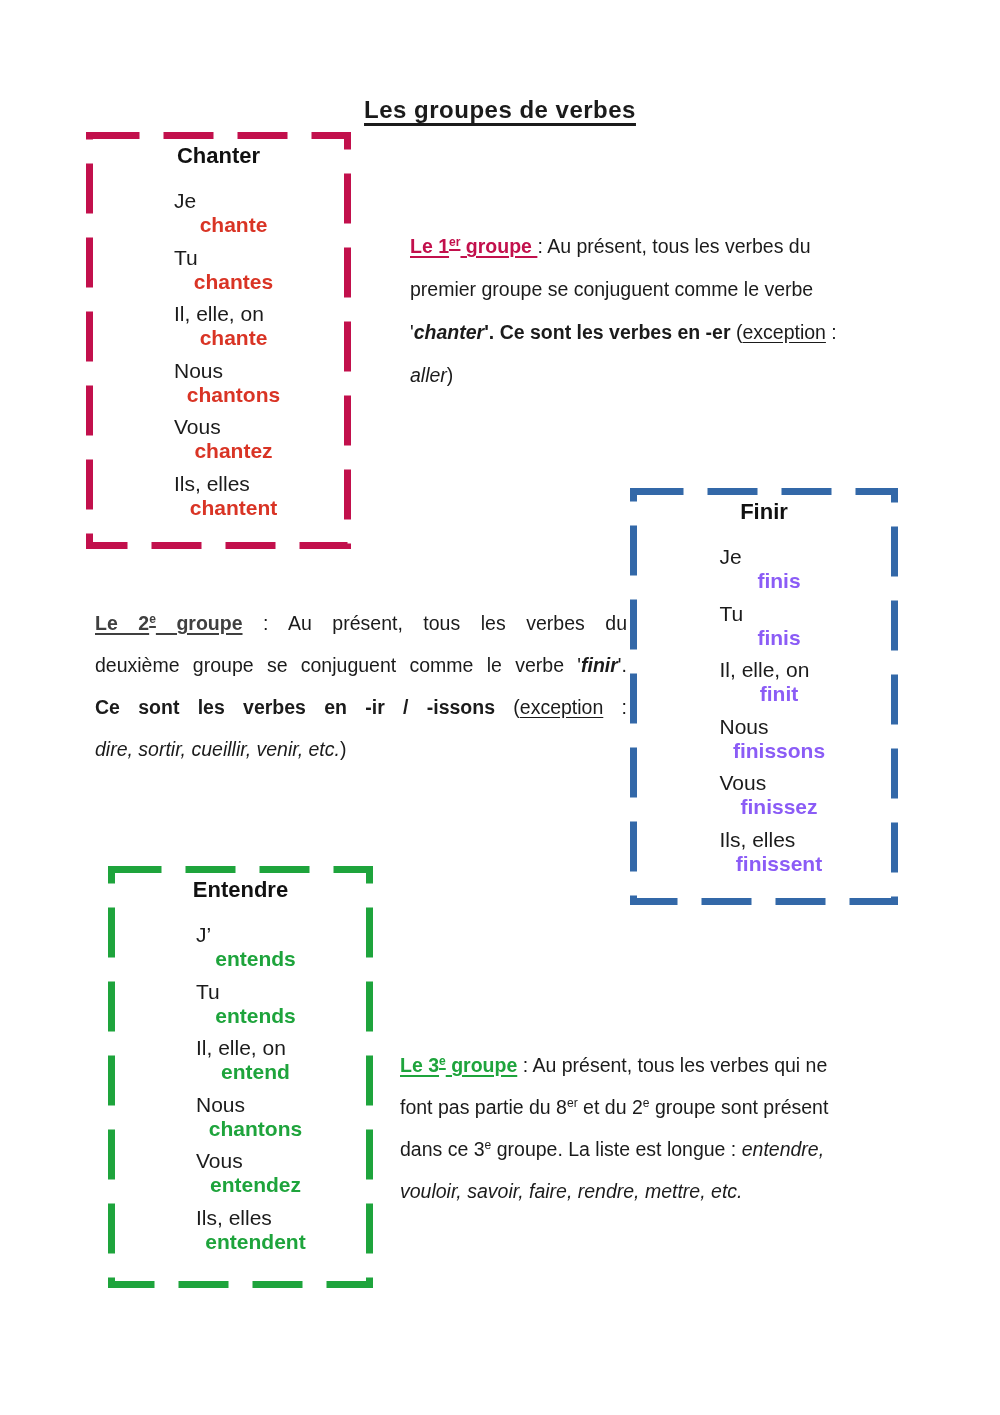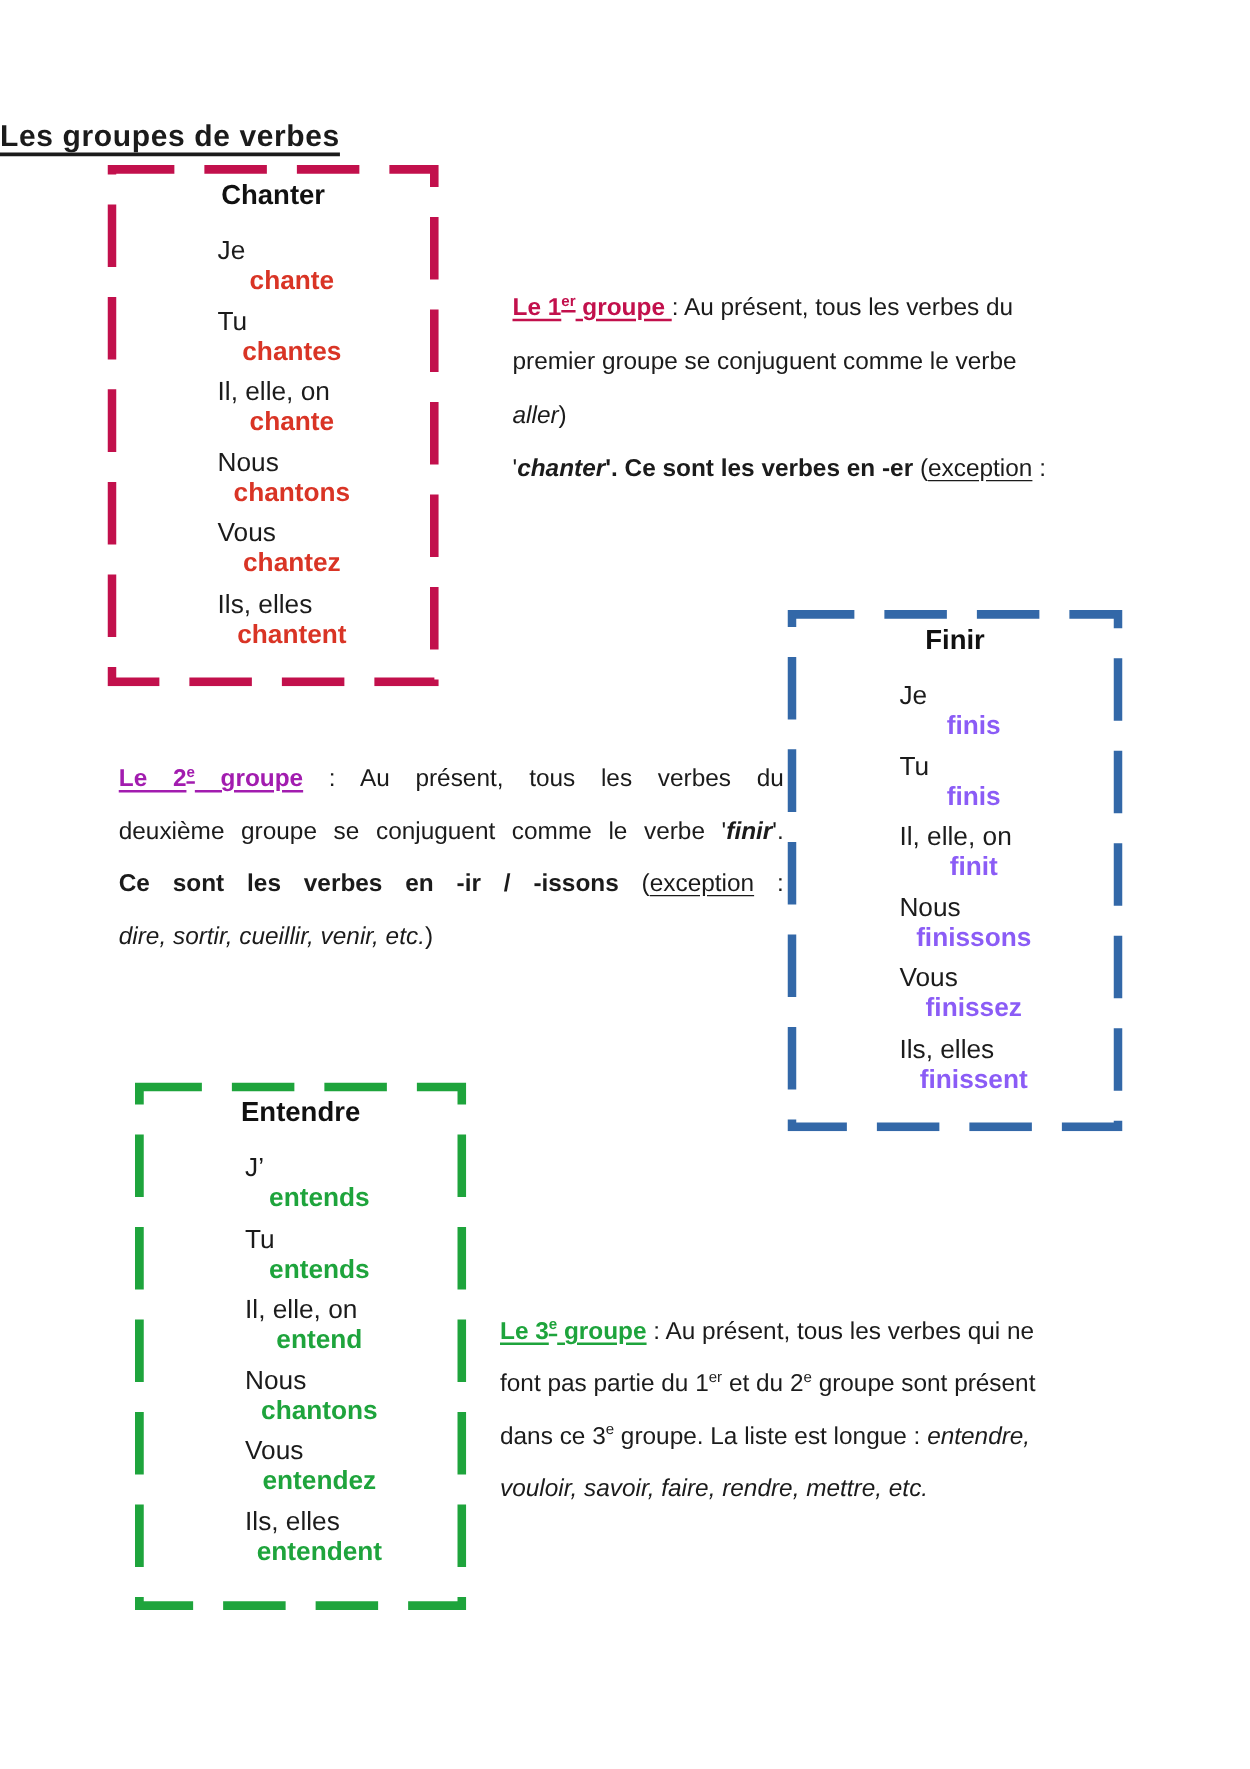--- a/index.html
+++ b/index.html
@@ -1,18 +1,18 @@
 <!DOCTYPE html>
 <html><head>
 <meta charset="utf-8">
 <style>
   html,body{margin:0;padding:0;background:#ffffff;}
   .page{position:relative;width:1000px;height:1415px;background:#fff;overflow:hidden;
         font-family:"Liberation Sans","DejaVu Sans",sans-serif;color:#1b1b1b;}
-  .title{position:absolute;top:80px;left:0;width:100%;
+  .title{position:absolute;top:80px;left:0;width:100%;text-align:center;
          font-size:24px;font-weight:bold;letter-spacing:.5px;
          text-decoration:underline;text-underline-offset:5px;text-decoration-thickness:2.5px;}
   
   .vbox{position:absolute;}
   .vbox .border-svg{position:absolute;left:0;top:0;}
   .vbox h2{position:relative;margin:0;padding-top:11px;text-align:center;
            font-size:22px;font-weight:bold;color:#111;}
   .vrows{position:relative;margin-top:20px;}
   .vrow{height:56.5px;display:flex;align-items:center;padding-left:30px;font-size:21px;flex-direction:column;}
   .vrow .pn{width:119px;flex:none;color:#1b1b1b;}
@@ -21,21 +21,21 @@
   .box-blue .vb{color:#8b5cf6;}
   .box-green .vb{color:#1ea43c;}
   
   .para{position:absolute;font-size:19.5px;line-height:43px;}
   .para .ln{white-space:nowrap;}
   .para.just{line-height:42px;}
   .para.just .ln{white-space:normal;text-align:justify;text-justify:inter-word;text-align-last:justify;}
   .para.just .ln.last{text-align-last:left;}
   .p3{line-height:42px;}
   .g1{color:#c2104c;font-weight:bold;text-decoration:underline;text-underline-offset:3px;text-decoration-thickness:2px;}
-  .g2{color:#a21caf;font-weight:bold;text-decoration:underline;text-underline-offset:3px;text-decoration-thickness:2px;}
+  .g2{color:#404040;font-weight:bold;text-decoration:underline;text-underline-offset:3px;text-decoration-thickness:2px;}
   .g3{color:#1ea43c;font-weight:bold;text-decoration:underline;text-underline-offset:3px;text-decoration-thickness:2px;}
   .b{font-weight:bold;}
   .i{font-style:italic;}
   .bi{font-weight:bold;font-style:italic;}
   .u{text-decoration:underline;text-underline-offset:3px;}
   sup{font-size:.62em;line-height:0;}
 </style>
 </head>
 <body>
 
@@ -72,22 +72,22 @@
       <div class="vrow">
           <span class="pn">Ils, elles</span>
           <span class="vb">chantent</span>
         </div>
     </div>
   </div>
 
   <div class="para" style="left:410px;top:225px;width:480px;">
     <div class="ln"><span class="g1">Le 1</span><sup class="g1">er</sup><span class="g1"> groupe </span><span>: Au présent, tous les verbes du</span></div>
     <div class="ln">premier groupe se conjuguent comme le verbe</div>
+    <div class="ln"><span>'</span><span class="bi">chanter</span><span class="b">'. Ce sont les verbes en -er </span><span>(</span><span class="u">exception</span><span> :</span></div>
     <div class="ln"><span class="i">aller</span><span>)</span></div>
-    <div class="ln"><span>'</span><span class="bi">chanter</span><span class="b">'. Ce sont les verbes en -er </span><span>(</span><span class="u">exception</span><span> :</span></div>
   </div>
 
   <div class="vbox box-blue" style="left:630px;top:488px;width:268px;height:417px;">
     <svg class="border-svg" width="268" height="417">
       <rect x="3.5" y="3.5" width="261" height="410" fill="none" stroke-width="7" stroke-dasharray="50 24" stroke="#3368a8"></rect>
     </svg>
     <h2>Finir</h2>
     <div class="vrows">
       <div class="vrow">
           <span class="pn">Je</span>
@@ -151,18 +151,18 @@
         </div>
       <div class="vrow">
           <span class="pn">Ils, elles</span>
           <span class="vb">entendent</span>
         </div>
     </div>
   </div>
 
   <div class="para p3" style="left:400px;top:1044px;width:500px;">
     <div class="ln"><span class="g3">Le 3</span><sup class="g3">e</sup><span class="g3"> groupe</span><span> : Au présent, tous les verbes qui ne</span></div>
-    <div class="ln"><span>font pas partie du 1</span><sup>er</sup><span> et du 2</span><sup>e</sup><span> groupe sont présent</span></div>
+    <div class="ln"><span>font pas partie du 8</span><sup>er</sup><span> et du 2</span><sup>e</sup><span> groupe sont présent</span></div>
     <div class="ln"><span>dans ce 3</span><sup>e</sup><span> groupe. La liste est longue : </span><span class="i">entendre,</span></div>
     <div class="ln i">vouloir, savoir, faire, rendre, mettre, etc.</div>
   </div>
 
 </div>
 
 </body></html>

